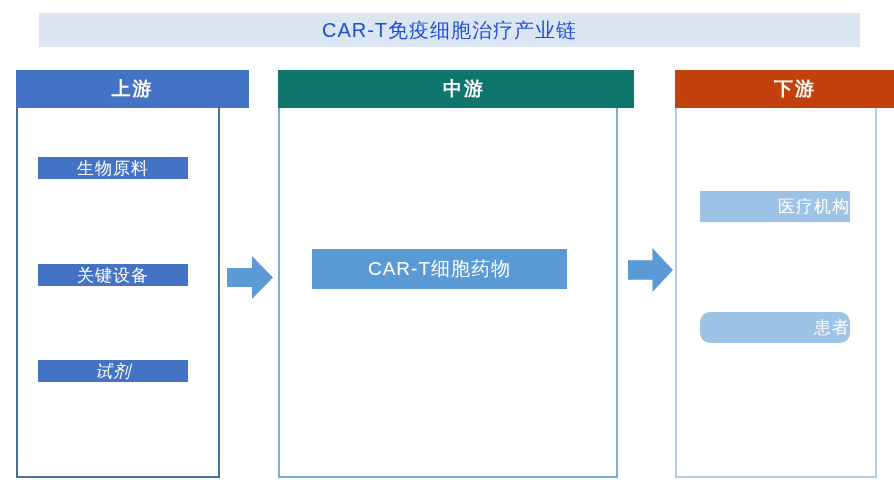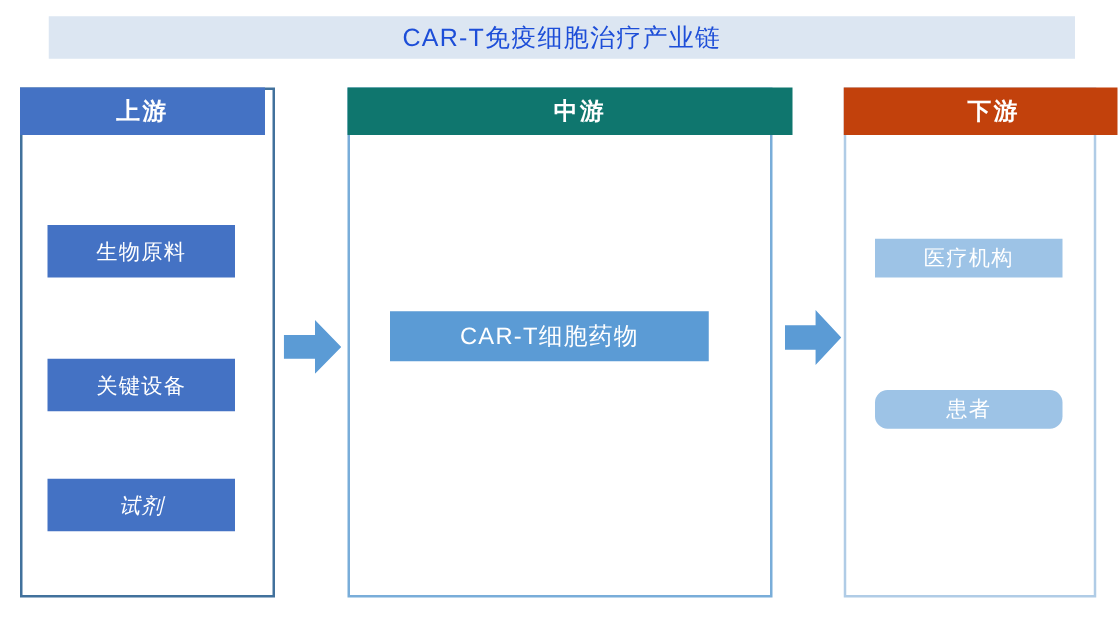--- a/index.html
+++ b/index.html
@@ -25,32 +25,32 @@
   }
   .col-body.upstream   { left: 16px;  width: 204px; border: 2px solid #41719c; }
   .col-body.midstream  { left: 278px; width: 340px; border: 2px solid #79add9; }
   .col-body.downstream { left: 675px; width: 202px; border: 2px solid #b0cce6; }
   .col-header {
     position: absolute; top: 70px; height: 38px;
     color: #ffffff; font-size: 19px; font-weight: 600;
     display: flex; align-items: center; justify-content: center;
     letter-spacing: 2px;
   }
-  .col-header.upstream   { left: 16px;  width: 196px; background: #4472c4; }
+  .col-header.upstream   { left: 16px;  width: 233px; background: #4472c4; }
   .col-header.midstream  { left: 278px; width: 340px; background: #0f766e; padding-left: 16px; }
   .col-header.downstream { left: 675px; width: 240px; background: #c2410c; }
   .item {
     position: absolute;
     color: #ffffff; font-size: 17px;
     display: flex; align-items: center; justify-content: center;
     letter-spacing: 1px;
   }
-  .item.up   { background: #4472c4; left: 38px;  width: 150px; height: 42px; margin-top: 23px; }
+  .item.up   { background: #4472c4; left: 38px;  width: 150px; height: 22px; }
   .item.mid  { background: #5b9bd5; left: 312px; width: 255px; height: 40px; font-size: 19px; }
-  .item.down { background: #9dc3e6; left: 700px; width: 150px; height: 31px; }
+  .item.down { background: #9dc3e6; left: 700px; width: 150px; height: 31px; justify-content: flex-end; }
   .up.i1  { top: 157px; }
   .up.i2  { top: 264px; text-align: center; }
   .up.i3  { top: 360px; font-style: italic; }
   .mid.i1 { top: 249px; }
   .down.i1 { top: 191px; }
   .down.i2 { top: 312px; border-radius: 10px; }
   .arrow { position: absolute; }
   .arrow.a1 { left: 227px; top: 256px; width: 46px; height: 43px; }
   .arrow.a2 { left: 628px; top: 248px; width: 45px; height: 44px; }
   .arrow svg { display: block; width: 100%; height: 100%; }

